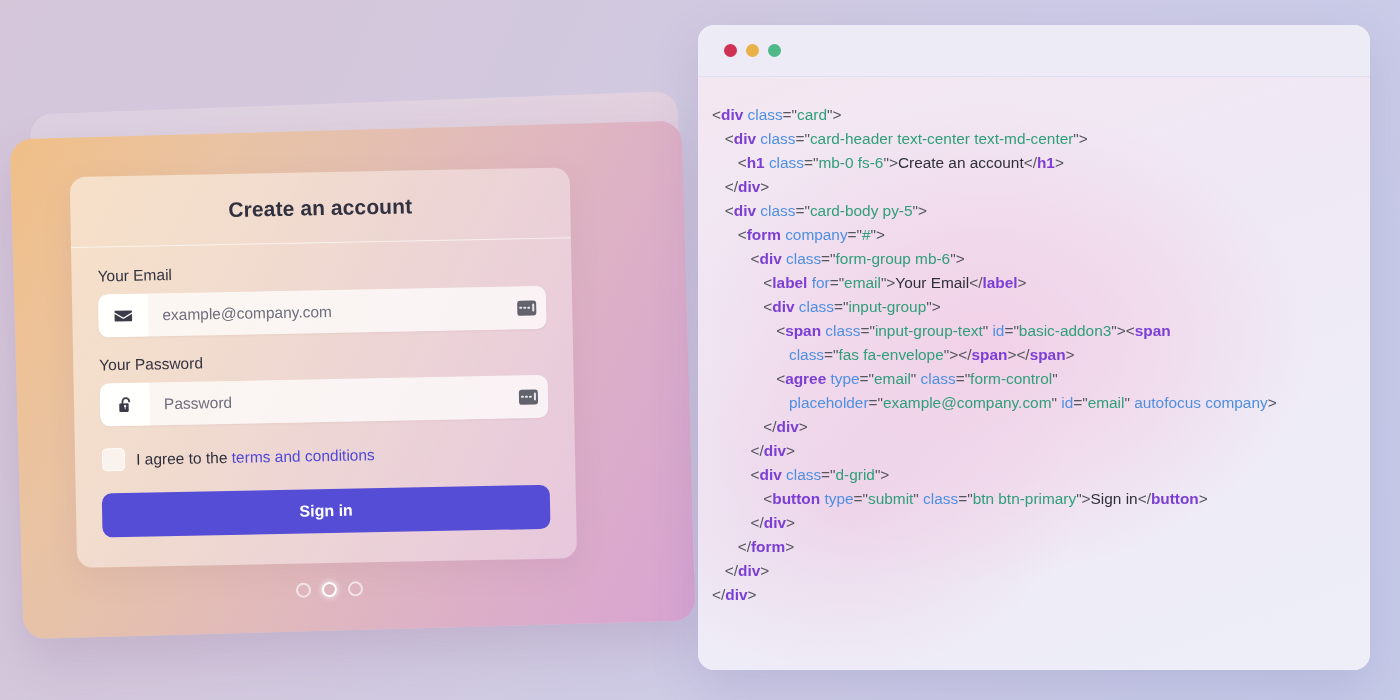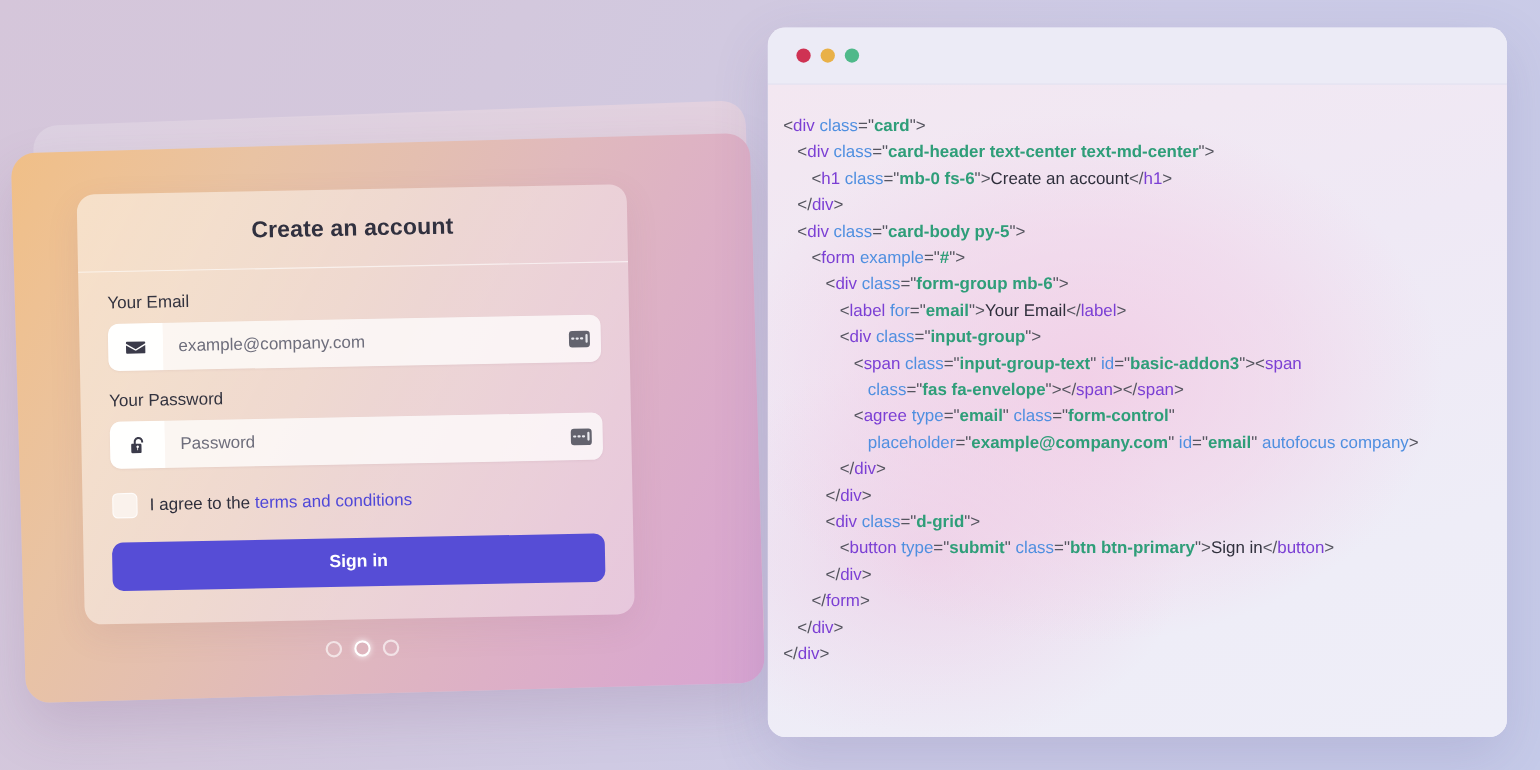--- a/index.html
+++ b/index.html
@@ -257,23 +257,23 @@
   }
   pre.code {
     margin: 0;
     padding: 26px 0 0 14px;
     font-family: "Liberation Sans", sans-serif;
     font-size: 15.4px;
     line-height: 24px;
     color: #4a4a58;
     white-space: pre;
   }
-  .t-tag  { color: #7b3fd4; }
+  .t-tag  { color: #7b3fd4; font-weight: bold; }
   .t-attr { color: #4f8fe0; }
-  .t-str  { color: #2f9e79; font-weight: bold; }
+  .t-str  { color: #2f9e79; }
   .t-txt  { color: #2f2f3c; }
   .t-pun  { color: #55555f; }
 </style>
 </head>
 <body>
 
 <div class="left-stage">
 
   <div class="panel-back"></div>
   <div class="panel-front"></div>
@@ -348,21 +348,21 @@
     <span class="tl tl-red"></span>
     <span class="tl tl-yellow"></span>
     <span class="tl tl-green"></span>
   </div>
   <div class="code-area">
     <pre class="code" id="code-block"><span class="t-pun">&lt;</span><span class="t-tag">div</span><span class="t-pun"> </span><span class="t-attr">class</span><span class="t-pun">="</span><span class="t-str">card</span><span class="t-pun">"&gt;</span>
 <span class="t-pun">   &lt;</span><span class="t-tag">div</span><span class="t-pun"> </span><span class="t-attr">class</span><span class="t-pun">="</span><span class="t-str">card-header text-center text-md-center</span><span class="t-pun">"&gt;</span>
 <span class="t-pun">      &lt;</span><span class="t-tag">h1</span><span class="t-pun"> </span><span class="t-attr">class</span><span class="t-pun">="</span><span class="t-str">mb-0 fs-6</span><span class="t-pun">"&gt;</span><span class="t-txt">Create an account</span><span class="t-pun">&lt;/</span><span class="t-tag">h1</span><span class="t-pun">&gt;</span>
 <span class="t-pun">   &lt;/</span><span class="t-tag">div</span><span class="t-pun">&gt;</span>
 <span class="t-pun">   &lt;</span><span class="t-tag">div</span><span class="t-pun"> </span><span class="t-attr">class</span><span class="t-pun">="</span><span class="t-str">card-body py-5</span><span class="t-pun">"&gt;</span>
-<span class="t-pun">      &lt;</span><span class="t-tag">form</span><span class="t-pun"> </span><span class="t-attr">example</span><span class="t-pun">="</span><span class="t-str">#</span><span class="t-pun">"&gt;</span>
+<span class="t-pun">      &lt;</span><span class="t-tag">form</span><span class="t-pun"> </span><span class="t-attr">company</span><span class="t-pun">="</span><span class="t-str">#</span><span class="t-pun">"&gt;</span>
 <span class="t-pun">         &lt;</span><span class="t-tag">div</span><span class="t-pun"> </span><span class="t-attr">class</span><span class="t-pun">="</span><span class="t-str">form-group mb-6</span><span class="t-pun">"&gt;</span>
 <span class="t-pun">            &lt;</span><span class="t-tag">label</span><span class="t-pun"> </span><span class="t-attr">for</span><span class="t-pun">="</span><span class="t-str">email</span><span class="t-pun">"&gt;</span><span class="t-txt">Your Email</span><span class="t-pun">&lt;/</span><span class="t-tag">label</span><span class="t-pun">&gt;</span>
 <span class="t-pun">            &lt;</span><span class="t-tag">div</span><span class="t-pun"> </span><span class="t-attr">class</span><span class="t-pun">="</span><span class="t-str">input-group</span><span class="t-pun">"&gt;</span>
 <span class="t-pun">               &lt;</span><span class="t-tag">span</span><span class="t-pun"> </span><span class="t-attr">class</span><span class="t-pun">="</span><span class="t-str">input-group-text</span><span class="t-pun">" </span><span class="t-attr">id</span><span class="t-pun">="</span><span class="t-str">basic-addon3</span><span class="t-pun">"&gt;&lt;</span><span class="t-tag">span</span>
 <span class="t-pun">                  </span><span class="t-attr">class</span><span class="t-pun">="</span><span class="t-str">fas fa-envelope</span><span class="t-pun">"&gt;&lt;/</span><span class="t-tag">span</span><span class="t-pun">&gt;&lt;/</span><span class="t-tag">span</span><span class="t-pun">&gt;</span>
 <span class="t-pun">               &lt;</span><span class="t-tag">agree</span><span class="t-pun"> </span><span class="t-attr">type</span><span class="t-pun">="</span><span class="t-str">email</span><span class="t-pun">" </span><span class="t-attr">class</span><span class="t-pun">="</span><span class="t-str">form-control</span><span class="t-pun">"</span>
 <span class="t-pun">                  </span><span class="t-attr">placeholder</span><span class="t-pun">="</span><span class="t-str">example@company.com</span><span class="t-pun">" </span><span class="t-attr">id</span><span class="t-pun">="</span><span class="t-str">email</span><span class="t-pun">" </span><span class="t-attr">autofocus company</span><span class="t-pun">&gt;</span>
 <span class="t-pun">            &lt;/</span><span class="t-tag">div</span><span class="t-pun">&gt;</span>
 <span class="t-pun">         &lt;/</span><span class="t-tag">div</span><span class="t-pun">&gt;</span>
 <span class="t-pun">         &lt;</span><span class="t-tag">div</span><span class="t-pun"> </span><span class="t-attr">class</span><span class="t-pun">="</span><span class="t-str">d-grid</span><span class="t-pun">"&gt;</span>

